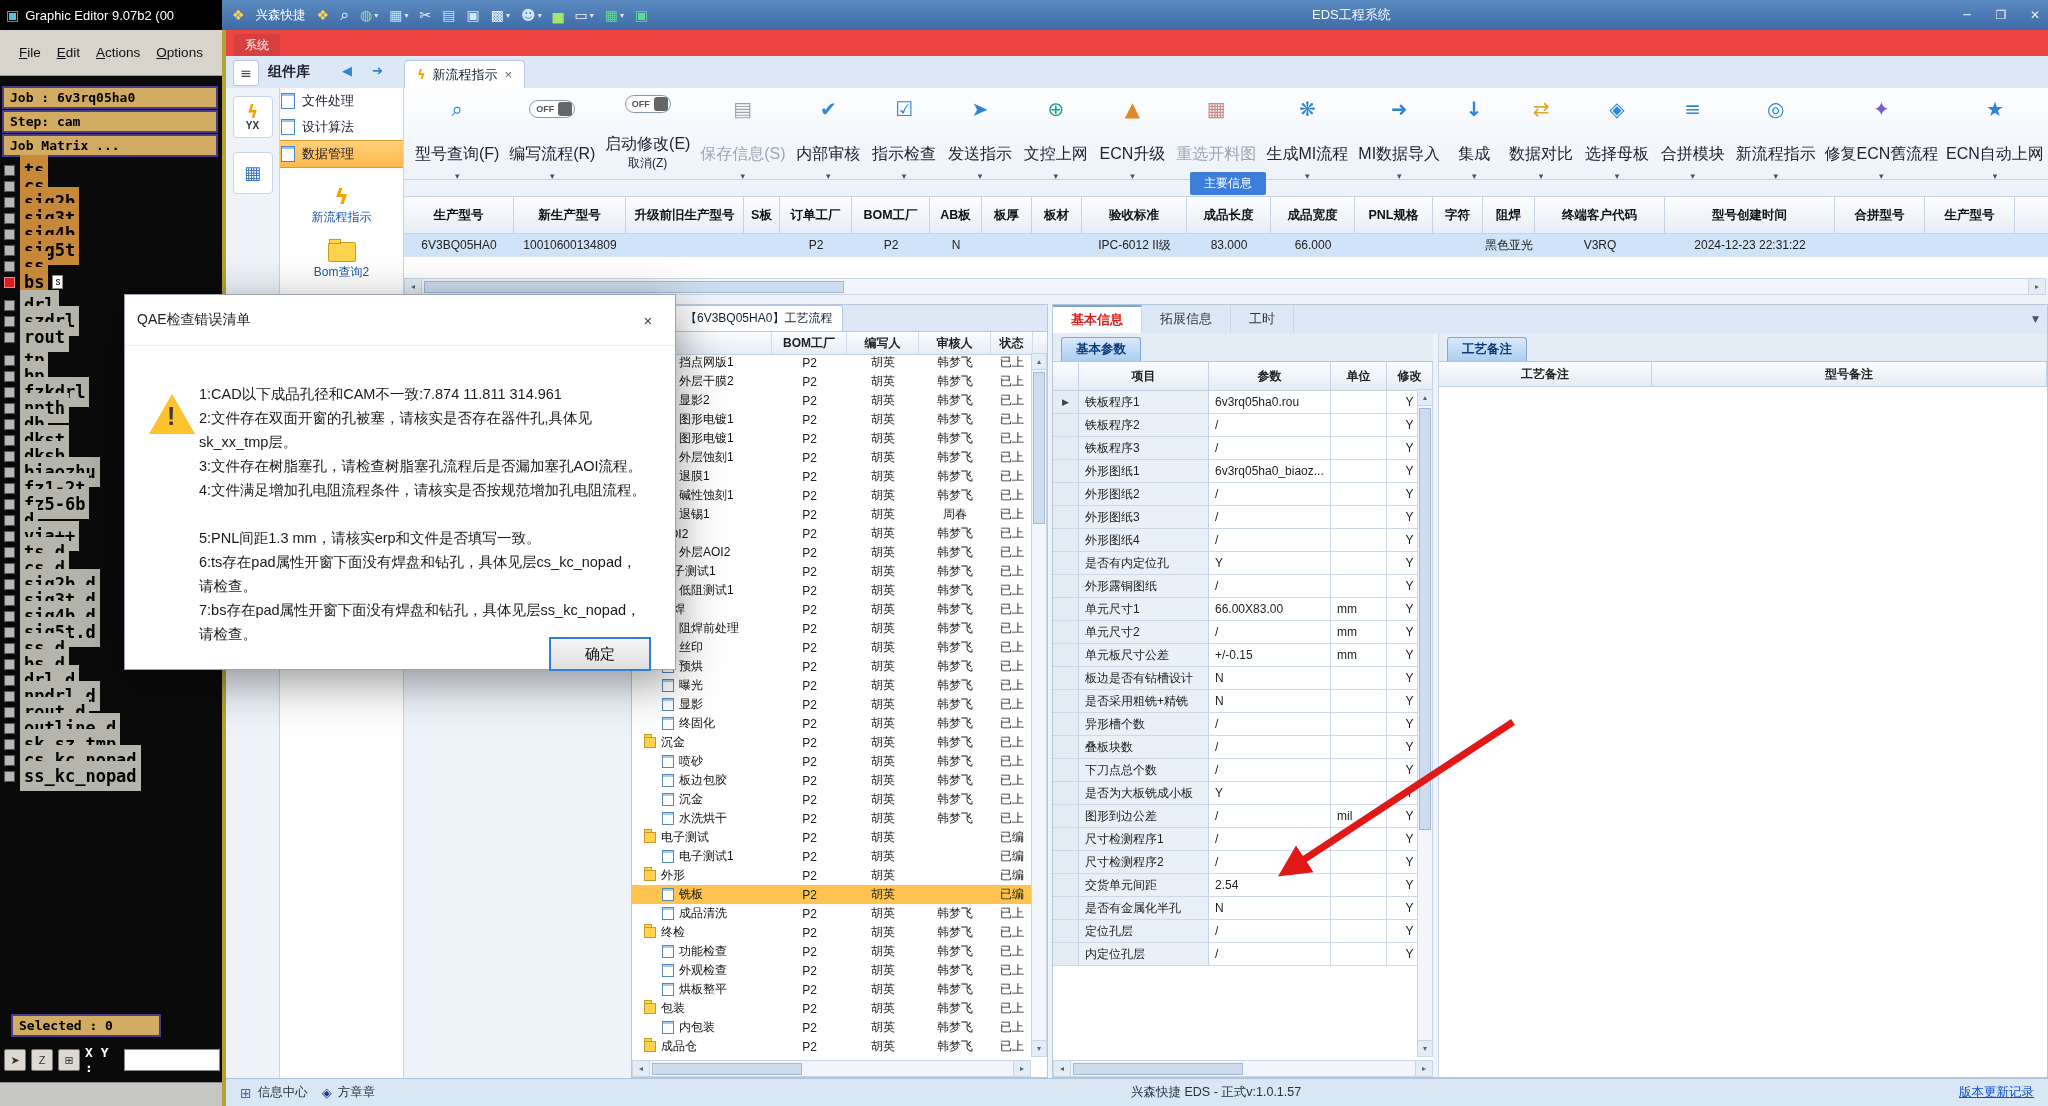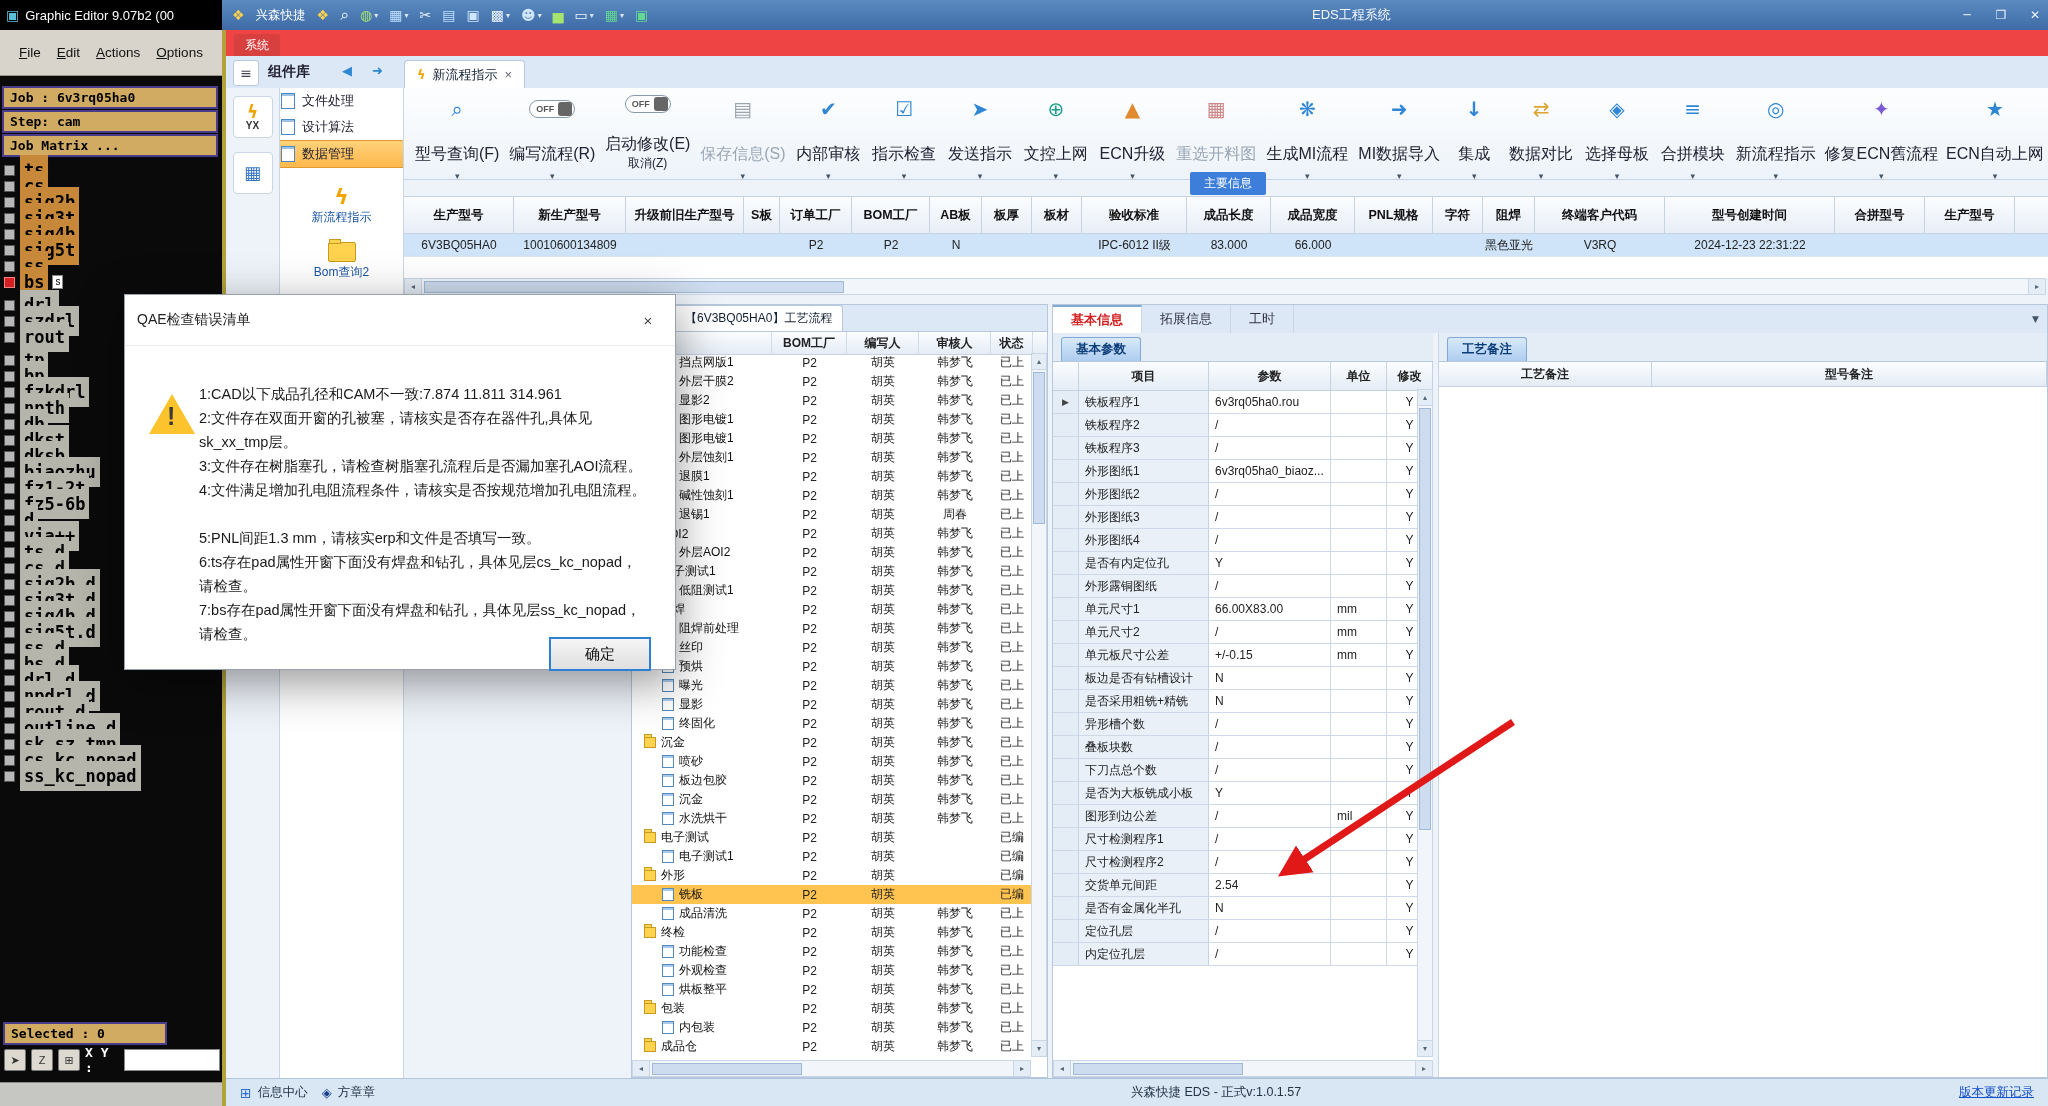--- a/index.html
+++ b/index.html
@@ -24,21 +24,21 @@
   .lrow{display:flex;align-items:center;height:14px;margin-bottom:2px;}
   .lrow[data-gap]{margin-bottom:9px;}
   .chk{width:11px;height:11px;background:#b8b8b8;border:1px solid #555;box-sizing:border-box;margin-right:5px;flex:none;}
   .lrow[data-dot] .chk{background:#d42020;border-color:#ff8080;}
   .lname{font-family:"DejaVu Sans Mono",monospace;font-weight:bold;font-size:17px;line-height:14px;
          color:#000000;padding:8px 4px;white-space:nowrap;}
   .lrow[data-tone="orange"] .lname{background:#c78939;}
   .lrow[data-tone="gray"] .lname{background:#b5b5ab;}
   .ltag{background:#fff;color:#000;font-size:10px;line-height:12px;padding:0 2px;margin-left:4px;border:1px solid #888;}
   .ltag:empty{display:none;}
-  .ge-selected{position:absolute;left:3px;top:1014px;width:164px;margin-top:8px;}
+  .ge-selected{position:absolute;left:11px;top:1014px;width:150px;}
   .ge-xyrow{position:absolute;left:2px;top:1046px;width:218px;height:28px;display:flex;align-items:center;gap:5px;padding-left:2px;box-sizing:border-box;}
   .ge-tool{width:20px;height:20px;background:#ddd9d0;border:1px solid #777;border-radius:2px;
            display:flex;align-items:center;justify-content:center;font-size:11px;color:#333;flex:none;}
   .ge-xy-label{color:#fff;font-family:"DejaVu Sans Mono",monospace;font-weight:bold;font-size:13px;}
   .ge-xy-input{width:88px;height:20px;border:1px solid #888;background:#fff;font-family:"DejaVu Sans Mono",monospace;font-size:12px;padding:0 3px;}
   .ge-bottomstrip{position:absolute;left:0;top:1082px;width:222px;height:24px;background:#c6c6c2;border-top:1px solid #8a8a86;}
 
   
   #eds{position:absolute;left:222px;top:0;width:1826px;height:1106px;background:#eef3fa;}
   .e-edge{position:absolute;left:0;top:30px;width:4px;bottom:0;background:#b3a23c;}

